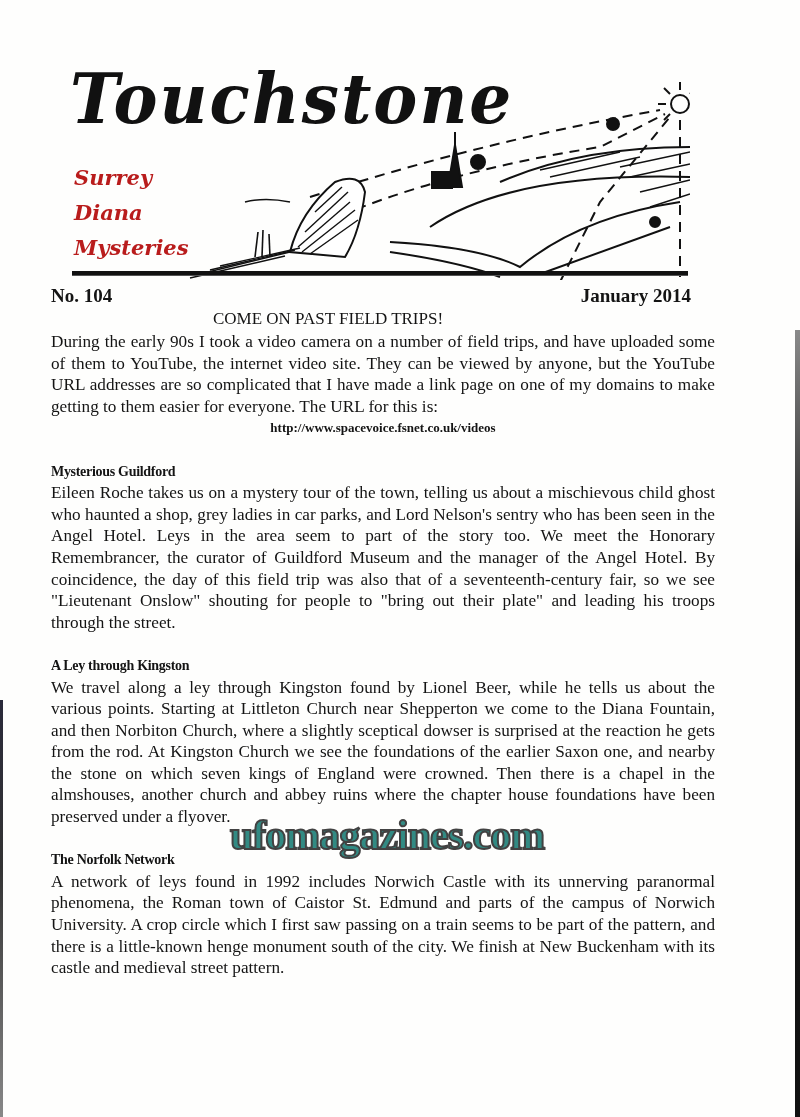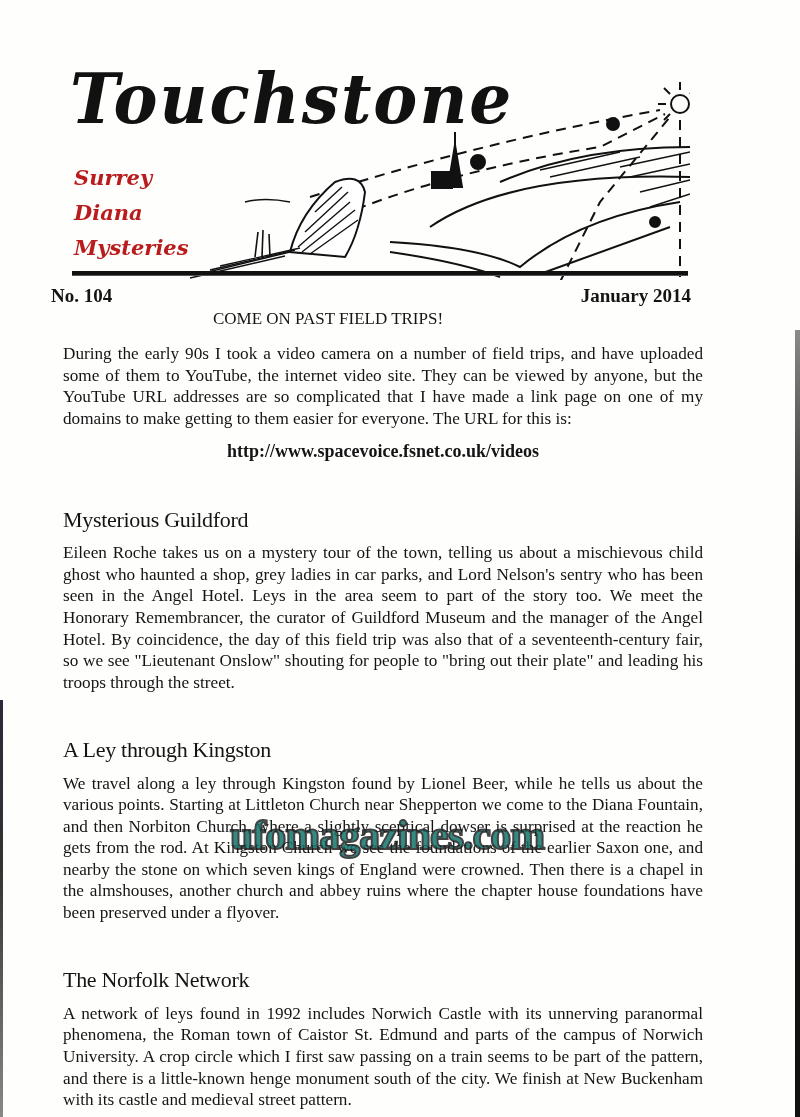--- a/index.html
+++ b/index.html
@@ -41,24 +41,24 @@
   .issue-no { position: absolute; left: 0; top: 0; }
   .issue-date { position: absolute; right: 0; top: 0; }
   .headline {
     position: absolute; left: 0; width: 656px; top: 309px; text-align: center;
     font-size: 17px; font-weight: normal;
   }
   .content {
     position: absolute; left: 51px; top: 331px; width: 664px;
     font-size: 17.2px; line-height: 21.6px; text-align: justify;
   }
-  .content p { margin: 12px; }
-  .url { text-align: center; font-weight: bold; font-size: 18px; }
+  .content p { margin: 0; }
+  .url { text-align: center; font-weight: bold; font-size: 13px; }
   .gap { height: 21.6px; }
-  .section-title { font-weight: normal; font-size: 22px; letter-spacing: -0.3px; }
+  .section-title { font-weight: bold; font-size: 14px; letter-spacing: -0.3px; }
   .watermark {
     position: absolute; left: 230px; top: 811px;
     font-family: Liberation Serif, serif; font-weight: bold; font-size: 42px;
     color: #0f766e; opacity: 0.85; letter-spacing: -1px;
     -webkit-text-stroke: 2px #222;
     text-shadow: 0 0 2px #fff;
   }
 </style>
 </head>
 <body>

